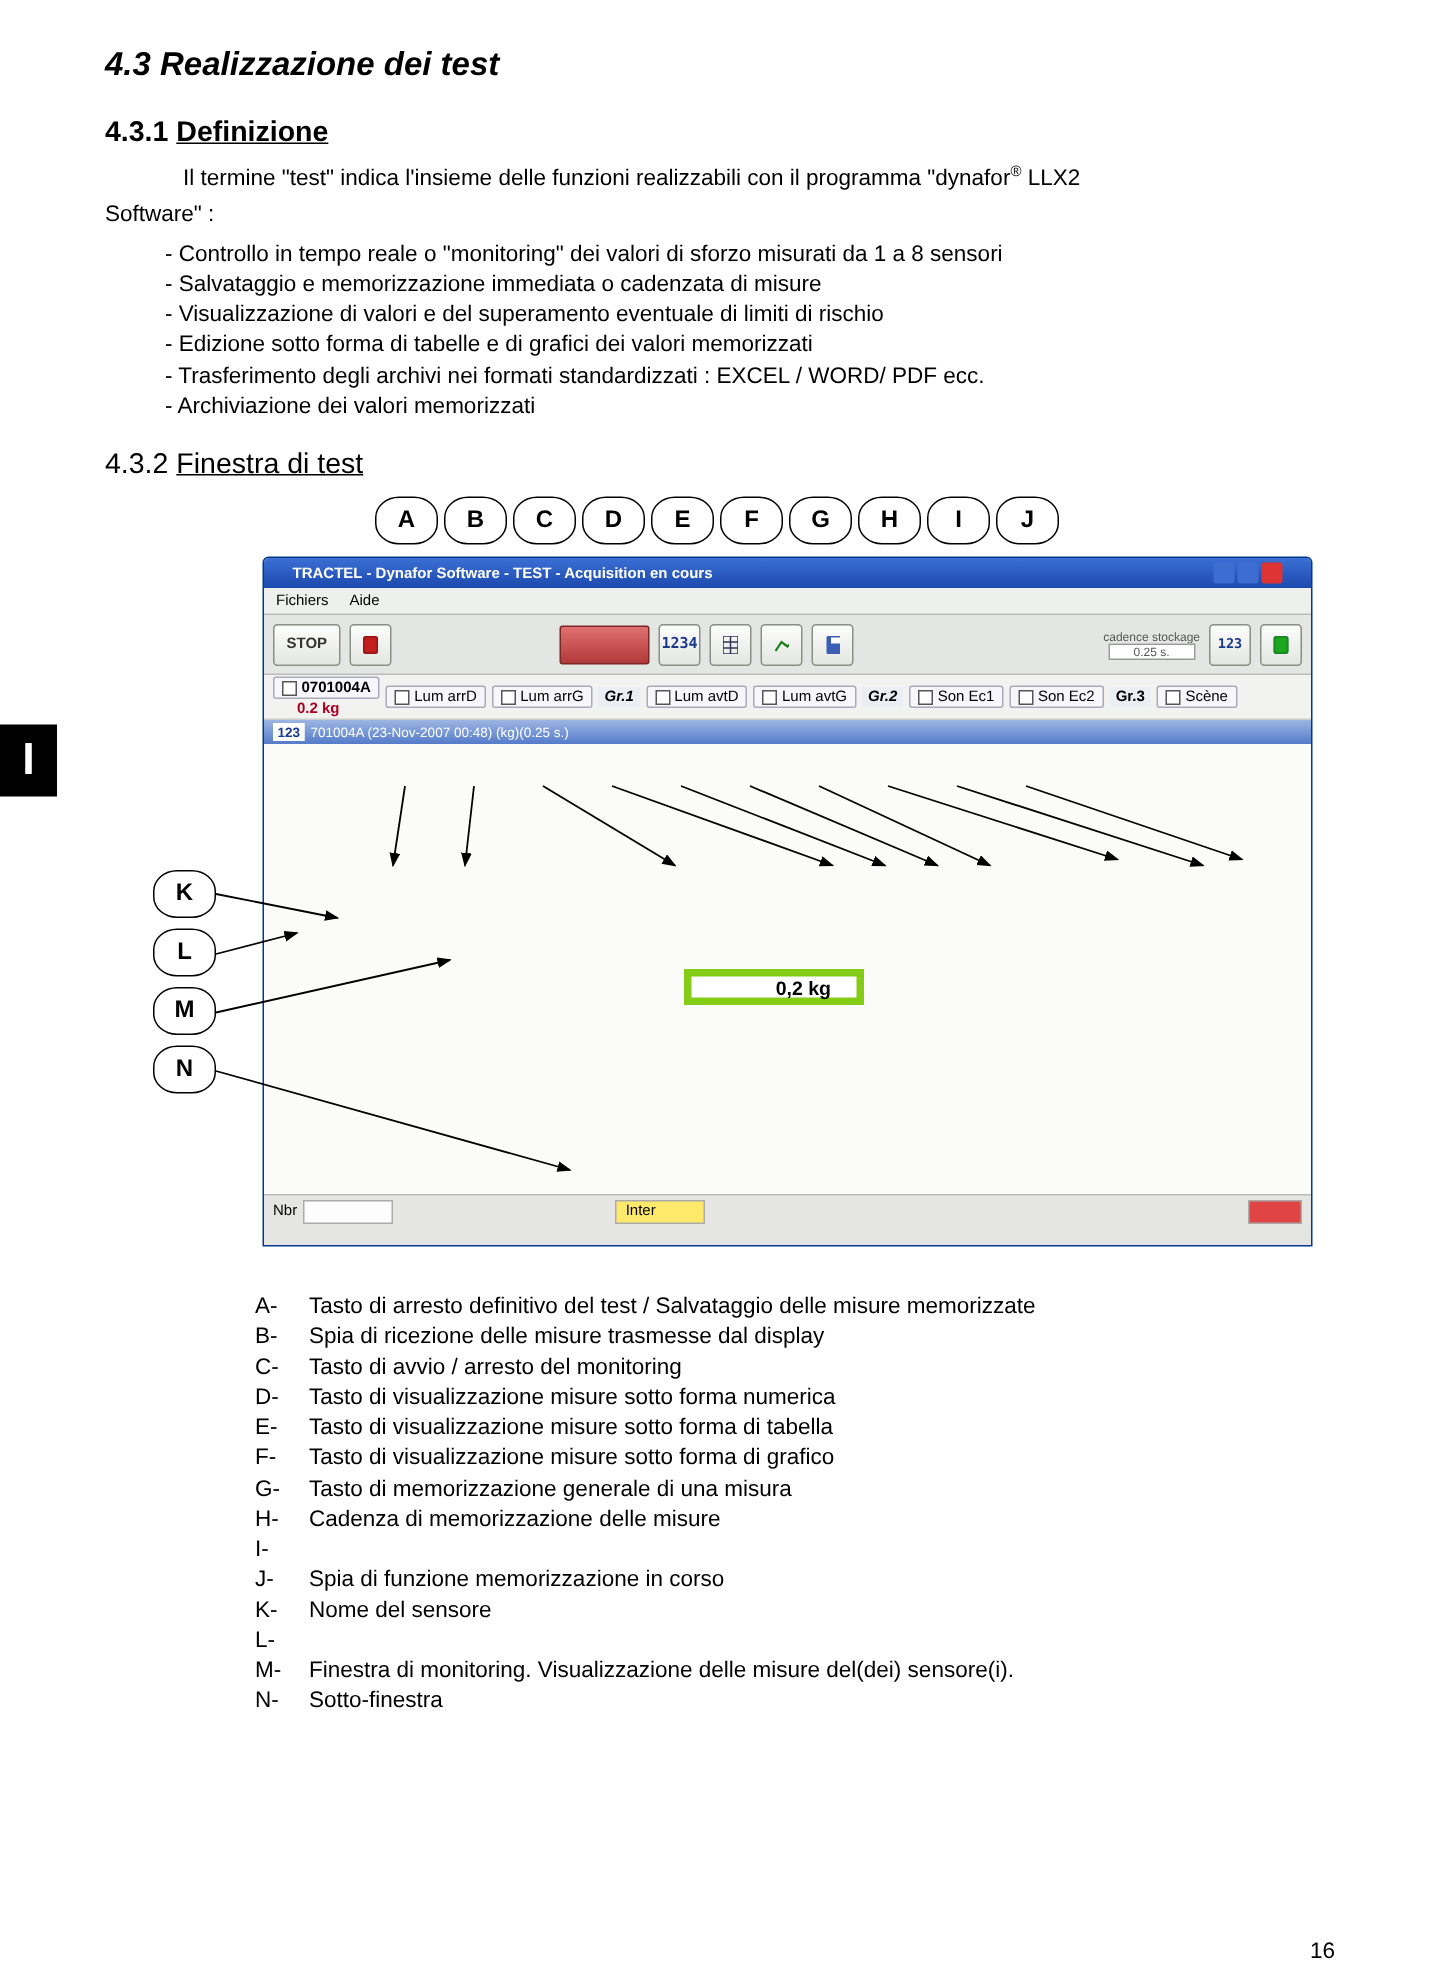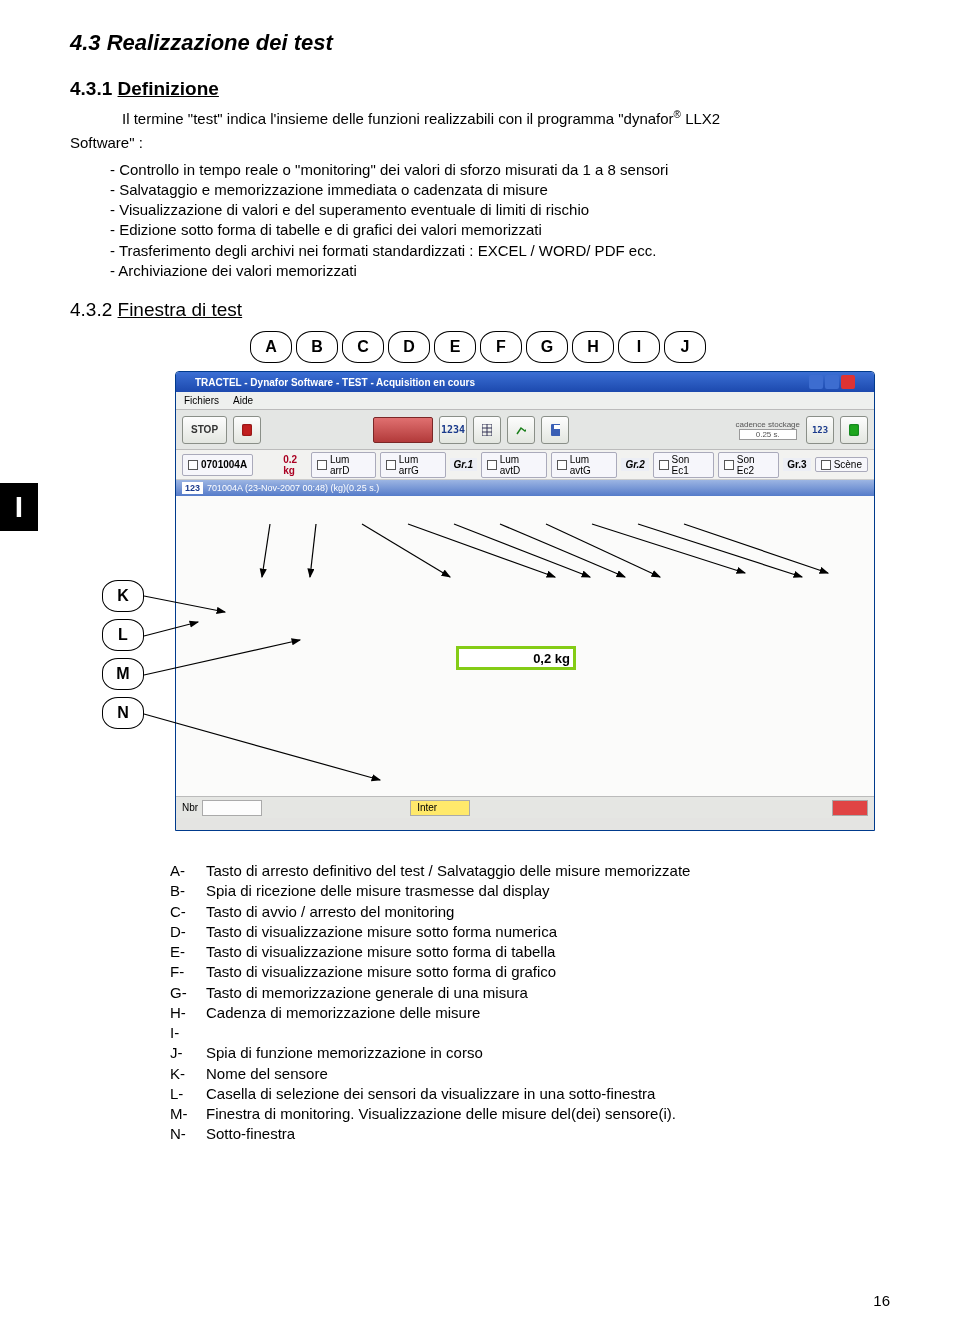--- a/index.html
+++ b/index.html
@@ -153,24 +153,24 @@
   }
   .canvas-area {
     height: 300px;
     background: #fbfbfa;
     position: relative;
   }
   .reading-box {
     position:absolute;
     left: 280px; top: 150px;
     width: 120px; height: 24px;
-    border: 3px solid #84cc16;
+    border: 5px solid #84cc16;
     background:#fff;
     display:flex; align-items:center; justify-content:flex-end;
-    padding-right:3px;
+    padding-right:17px;
     font-size: 13px; font-weight:bold;
   }
   .statusbar {
     height: 22px;
     background:#e5e6e3;
     border-top:1px solid #bbb;
     display:flex;
     align-items:center;
     gap:4px;
     padding:0 6px;
@@ -320,21 +320,21 @@
     </div>
     <div class="tbtn ico">
       <span class="digits" style="font-size:9px">123</span>
     </div>
     <div class="tbtn red-led" style="background:linear-gradient(#fdfdfd,#e3e6e0);">
         <div class="led green"></div>
       </div>
   </div>
 
   <div class="sensor-row">
-    <div style="display:flex;flex-direction:row;gap:14px;">
+    <div style="display:flex;flex-direction:column;gap:1px;">
       <div class="sensor-chip">
         <span class="chk"></span>
         <span style="font-weight:bold">0701004A</span>
       </div>
       <div style="padding-left:16px;font-weight:bold;color:#a02">0.2 kg</div>
     </div>
     <div class="sensor-chip">
         <span class="chk"></span>
         <span>Lum arrD</span>
       </div>
@@ -425,21 +425,20 @@
   <div class="legend-row">
       <span class="legend-key">J-</span>
       <span>Spia di funzione memorizzazione in corso</span>
     </div>
   <div class="legend-row">
       <span class="legend-key">K-</span>
       <span>Nome del sensore</span>
     </div>
   <div class="legend-row">
       <span class="legend-key">L-</span>
-      <span>Casella di selezione dei sensori da visualizzare in una sotto-finestra</span>
     </div>
   <div class="legend-row">
       <span class="legend-key">M-</span>
       <span>Finestra di monitoring. Visualizzazione delle misure del(dei) sensore(i).</span>
     </div>
   <div class="legend-row">
       <span class="legend-key">N-</span>
       <span>Sotto-finestra</span>
     </div>
 </div>

